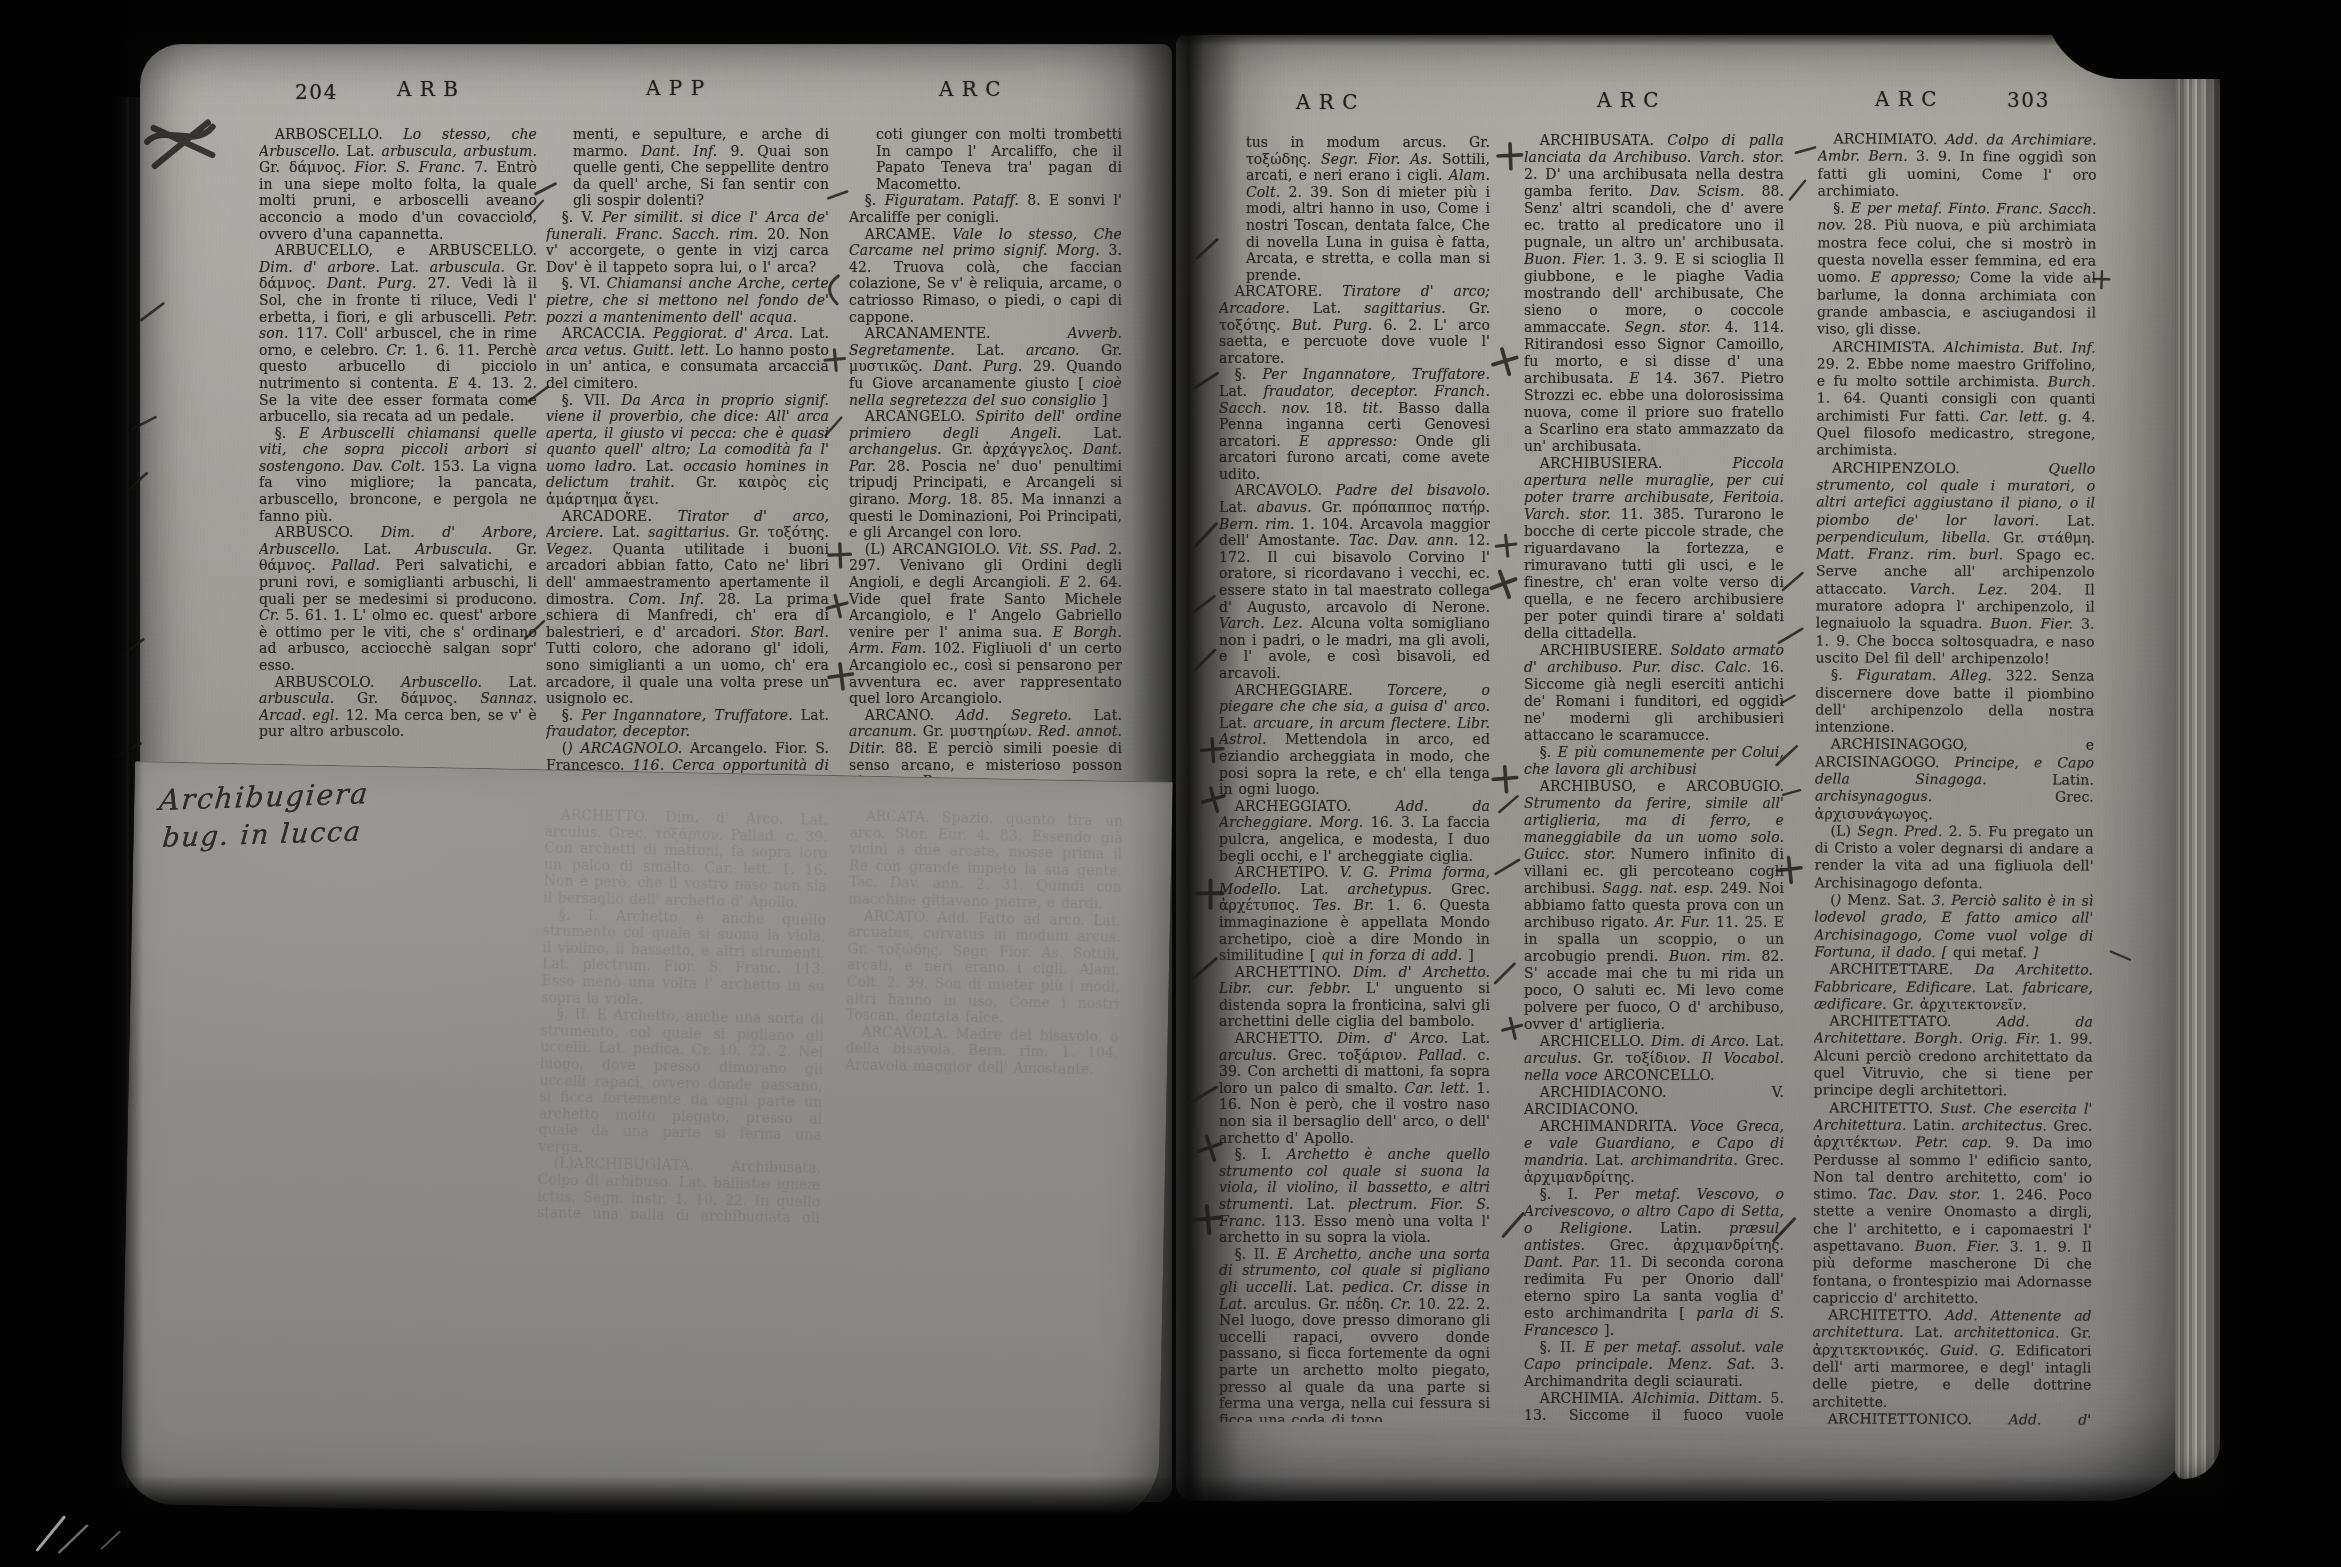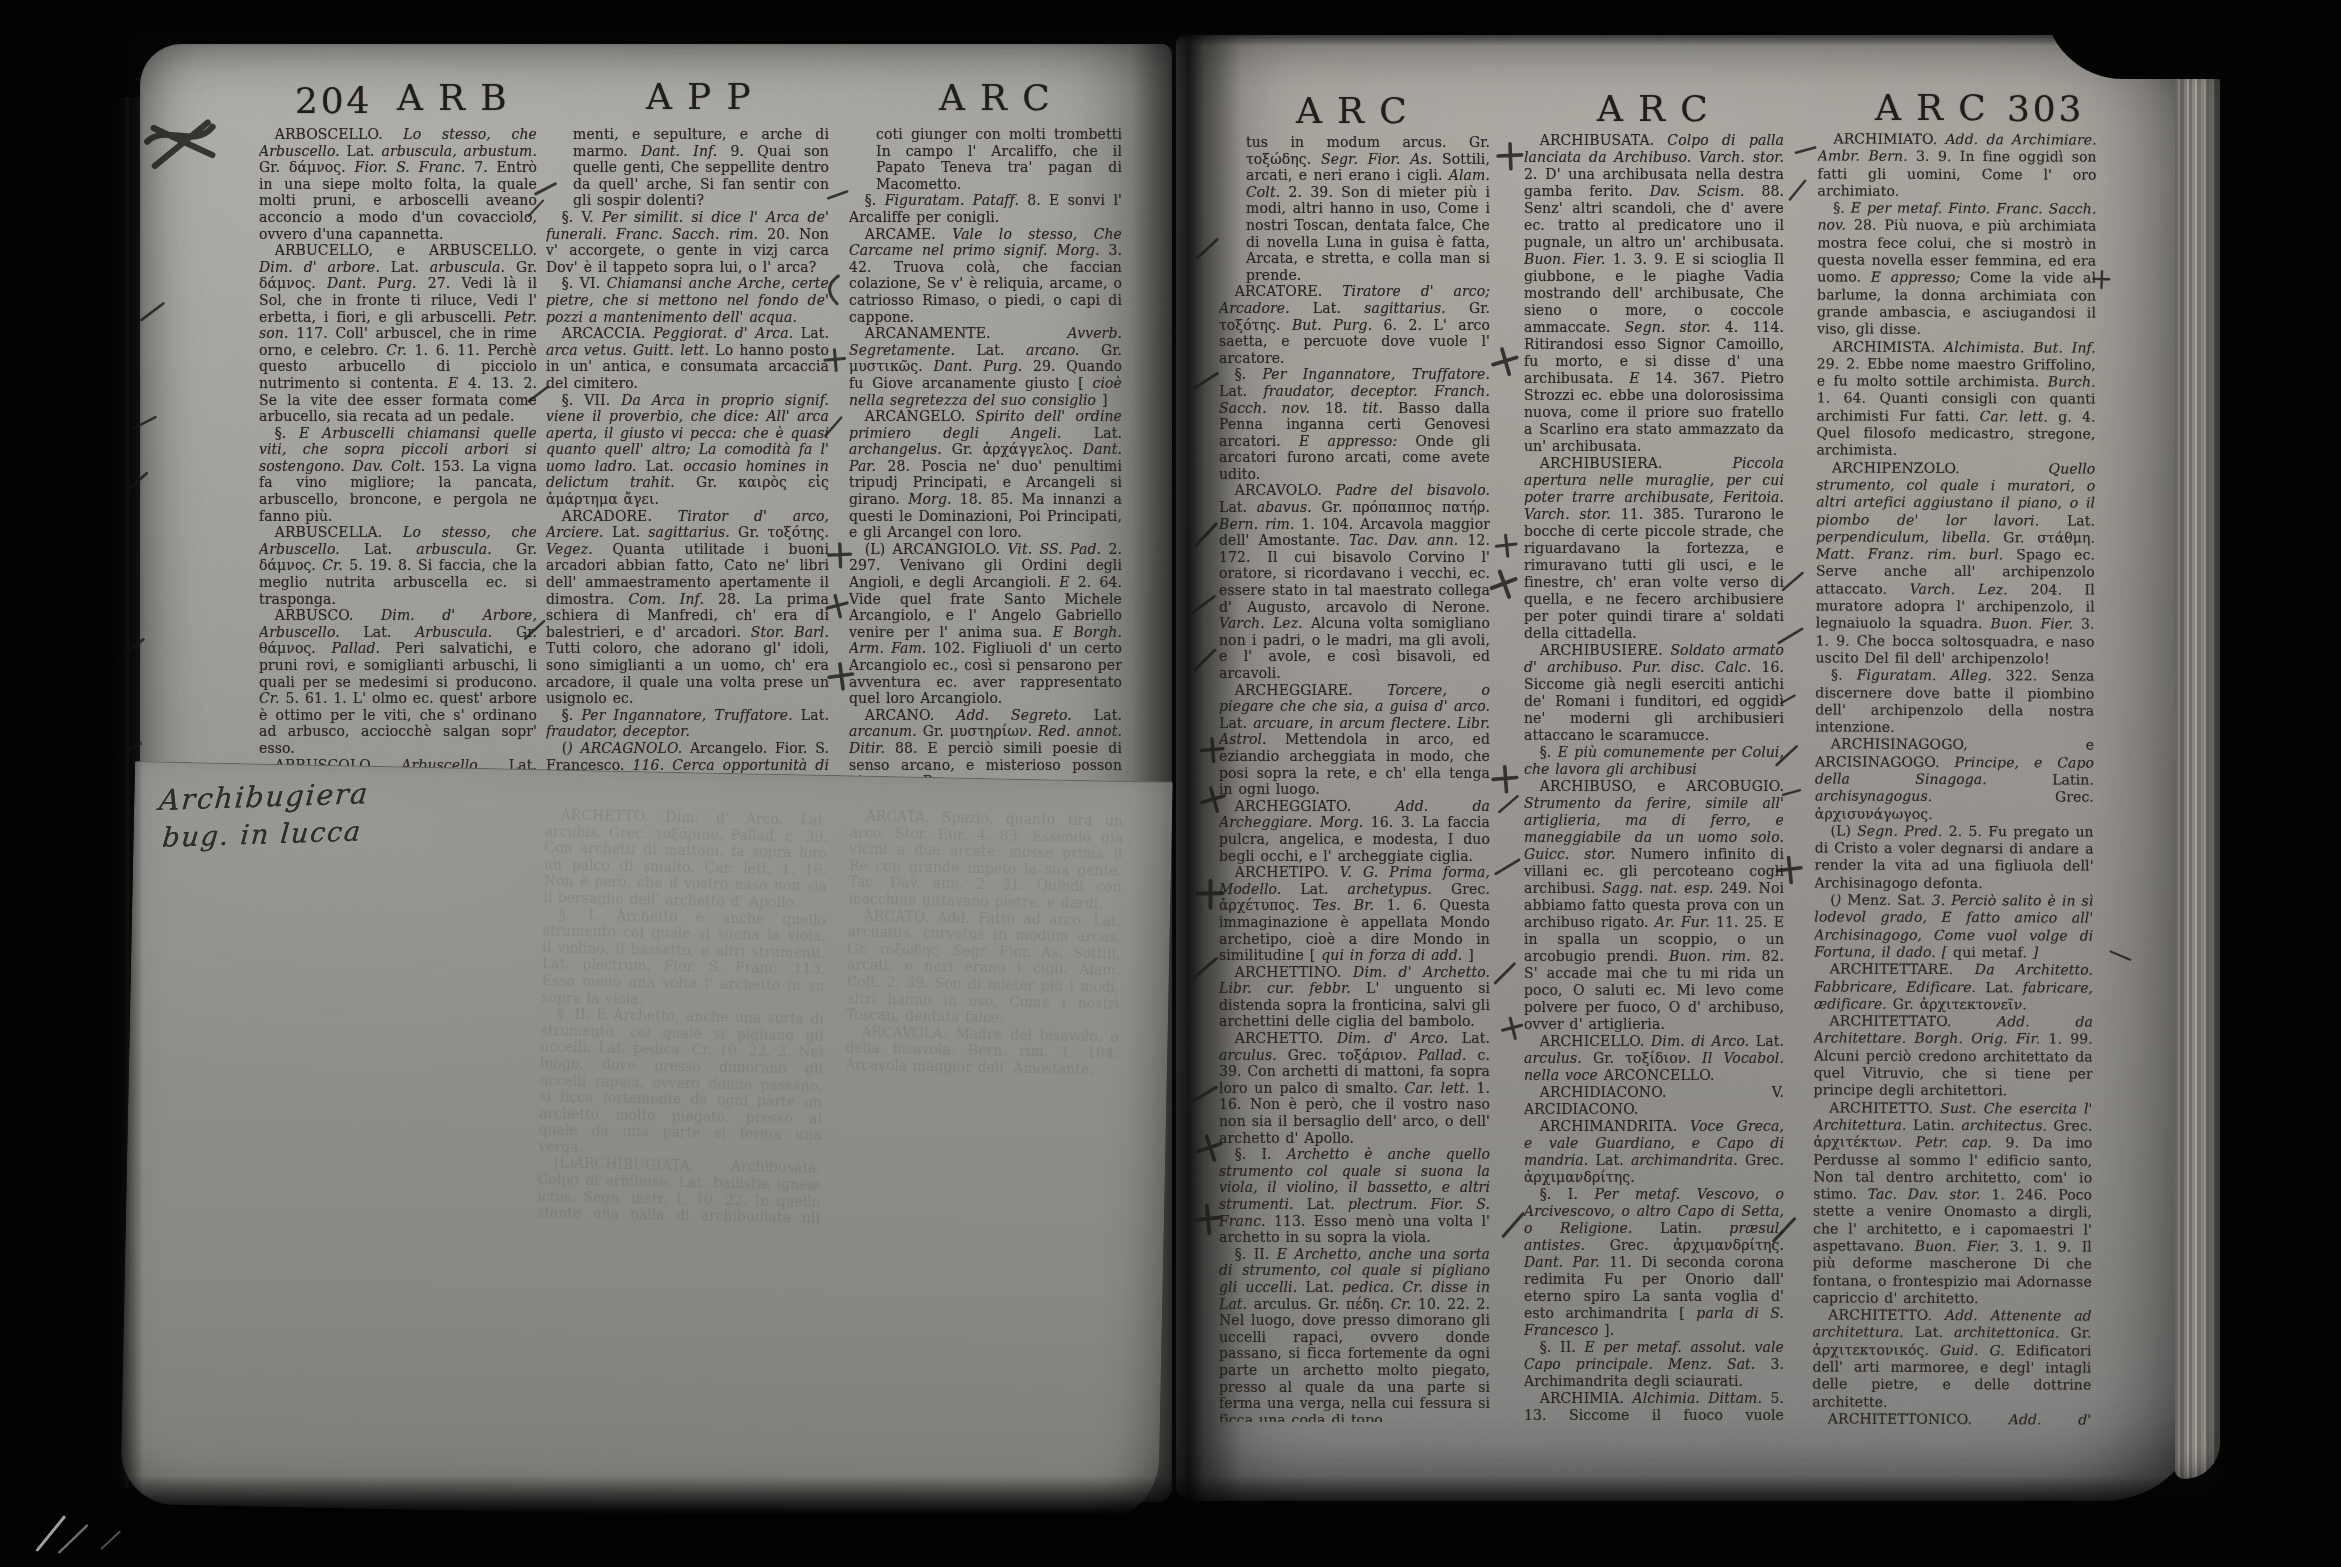--- a/index.html
+++ b/index.html
@@ -33,21 +33,21 @@
   .gutter{position:absolute;left:1132px;top:35px;width:109px;height:1466px;z-index:3;
     background:linear-gradient(90deg, transparent 0%, rgba(10,10,10,.35) 32%, rgba(5,5,5,.8) 52%, rgba(20,20,18,.45) 66%, transparent 100%);}
   .page-edge-stack{position:absolute;left:2175px;top:58px;width:45px;height:1421px;z-index:2;
     border-radius:18px 36px 48px 12px;
     background:repeating-linear-gradient(90deg,#8e8b84 0 3px,#a9a69e 3px 5.4px,#76746f 5.4px 8.5px);
     box-shadow:inset 0 0 24px rgba(0,0,0,.6);}
   .spine-streaks{position:absolute;left:58px;top:97px;width:85px;height:1391px;z-index:0;
     background:repeating-linear-gradient(90deg,#151515 0 5.4px,#232322 5.4px 8.5px,#101010 8.5px 15.7px);
     opacity:.8;border-radius:36px 0 0 36px;}
   
-  .head{position:absolute;color:#201e1a;font-size:36px;letter-spacing:.42em;z-index:2;
+  .head{position:absolute;color:#201e1a;font-size:20px;letter-spacing:.42em;z-index:2;
         text-shadow:0 0 1.2px rgba(30,28,24,.5);}
   .pagenum{letter-spacing:.08em;}
   
   .col{position:absolute;z-index:2;color:#2a2722;font-size:14px;line-height:16.6px;
        text-align:justify;word-spacing:1.3px;letter-spacing:0.1px;
        text-shadow:0 0 0.8px rgba(25,22,18,.45);}
   .col p{margin:0;}
   .para.entry,.para.sec{text-indent:15.7px;}
   .para.cont{text-indent:0;margin-left:27px;}
   
@@ -101,21 +101,20 @@
   <div class="head" style="left:939px;top:77px;">ARC</div>
   <div class="head" style="left:1296px;top:90px;">ARC</div>
   <div class="head" style="left:1597px;top:88px;">ARC</div>
   <div class="head" style="left:1875px;top:87px;">ARC</div>
   <div class="head pagenum" style="left:2007px;top:88px;">303</div>
 
   <div class="col" style="left:259px;top:126px;width:278px;height:690px;overflow:hidden;">
       <p class="para entry">ARBOSCELLO. <i>Lo stesso, che Arbuscello.</i> Lat. <i>arbuscula, arbustum.</i> Gr. δάμνος. <i>Fior. S. Franc.</i> 7. Entrò in una siepe molto folta, la quale molti pruni, e arboscelli aveano acconcio a modo d'un covacciolo, ovvero d'una capannetta.</p>
       <p class="para entry">ARBUCELLO, e ARBUSCELLO. <i>Dim. d' arbore.</i> Lat. <i>arbuscula.</i> Gr. δάμνος. <i>Dant. Purg.</i> 27. Vedi là il Sol, che in fronte ti riluce, Vedi l' erbetta, i fiori, e gli arbuscelli. <i>Petr. son.</i> 117. Coll' arbuscel, che in rime orno, e celebro. <i>Cr.</i> 1. 6. 11. Perchè questo arbucello di picciolo nutrimento si contenta. <i>E</i> 4. 13. 2. Se la vite dee esser formata come arbucello, sia recata ad un pedale.</p>
       <p class="para sec">§. <i>E Arbuscelli chiamansi quelle viti, che sopra piccoli arbori si sostengono.</i> <i>Dav. Colt.</i> 153. La vigna fa vino migliore; la pancata, arbuscello, broncone, e pergola ne fanno più.</p>
-      <p class="para entry">ARBUSCELLA. <i>Lo stesso, che Arbuscello.</i> Lat. <i>arbuscula.</i> Gr. δάμνος. <i>Cr.</i> 5. 19. 8. Si faccia, che la meglio nutrita arbuscella ec. si trasponga.</p>
       <p class="para entry">ARBUSCO. <i>Dim. d' Arbore, Arbuscello.</i> Lat. <i>Arbuscula.</i> Gr. θάμνος. <i>Pallad.</i> Peri salvatichi, e pruni rovi, e somiglianti arbuschi, li quali per se medesimi si producono. <i>Cr.</i> 5. 61. 1. L' olmo ec. quest' arbore è ottimo per le viti, che s' ordinano ad arbusco, acciocchè salgan sopr' esso.</p>
       <p class="para entry">ARBUSCOLO. <i>Arbuscello.</i> Lat. <i>arbuscula.</i> Gr. δάμνος. <i>Sannaz. Arcad. egl.</i> 12. Ma cerca ben, se v' è pur altro arbuscolo.</p>
     </div>
   <div class="col" style="left:546px;top:126px;width:283px;height:708px;overflow:hidden;">
       <p class="para cont">menti, e sepulture, e arche di marmo. <i>Dant. Inf.</i> 9. Quai son quelle genti, Che seppellite dentro da quell' arche, Si fan sentir con gli sospir dolenti?</p>
       <p class="para sec">§. V. <i>Per similit. si dice l' Arca de' funerali.</i> <i>Franc. Sacch. rim.</i> 20. Non v' accorgete, o gente in vizj carca Dov' è il tappeto sopra lui, o l' arca?</p>
       <p class="para sec">§. VI. <i>Chiamansi anche Arche, certe pietre, che si mettono nel fondo de' pozzi a mantenimento dell' acqua.</i></p>
       <p class="para entry">ARCACCIA. <i>Peggiorat. d' Arca.</i> Lat. <i>arca vetus.</i> <i>Guitt. lett.</i> Lo hanno posto in un' antica, e consumata arcaccia del cimitero.</p>
       <p class="para sec">§. VII. <i>Da Arca in proprio signif. viene il proverbio, che dice: All' arca aperta, il giusto vi pecca: che è quasi quanto quell' altro; La comodità fa l' uomo ladro.</i> Lat. <i>occasio homines in delictum trahit.</i> Gr. καιρὸς εἰς ἁμάρτημα ἄγει.</p>
       <p class="para entry">ARCADORE. <i>Tirator d' arco, Arciere.</i> Lat. <i>sagittarius.</i> Gr. τοξότης. <i>Vegez.</i> Quanta utilitade i buoni arcadori abbian fatto, Cato ne' libri dell' ammaestramento apertamente il dimostra. <i>Com. Inf.</i> 28. La prima schiera di Manfredi, ch' era di balestrieri, e d' arcadori. <i>Stor. Barl.</i> Tutti coloro, che adorano gl' idoli, sono simiglianti a un uomo, ch' era arcadore, il quale una volta prese un usignolo ec.</p>

